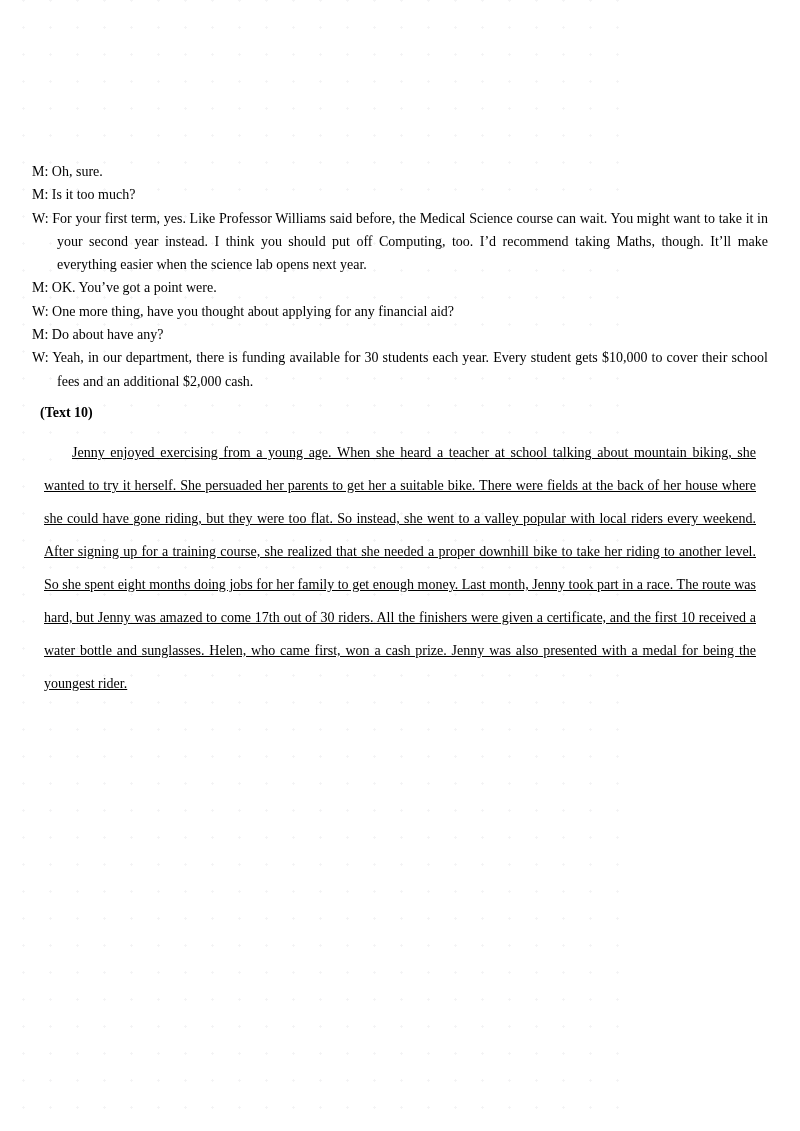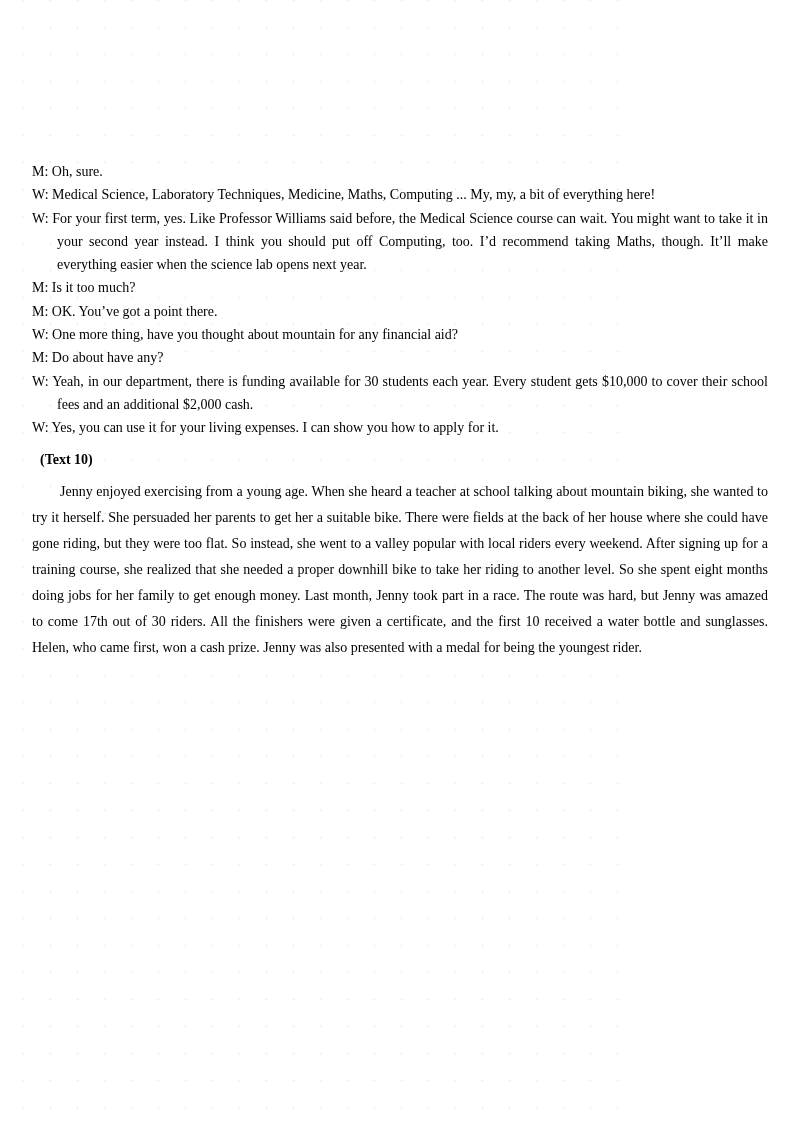--- a/index.html
+++ b/index.html
@@ -40,43 +40,42 @@
     text-indent: -25px;
   }
   .section-heading {
     margin: 8px;
     font-size: 14px;
     line-height: 23.3px;
     font-weight: bold;
     text-align: left;
   }
   .passage {
-    margin: 0;
+    margin: 12px;
     font-size: 14px;
-    line-height: 26px;
+    line-height: 33px;
     text-align: justify;
     text-indent: 28px;
+    text-decoration: underline;
   }
 </style>
 </head>
 <body>
 
 <div class="page">
   <div class="content">
 
     <div>
       <p class="dialogue-line">M: Oh, sure.</p>
-      <p class="dialogue-line">W: Medical Science, Laboratory Techniques, Medicine, Maths, Computing ... My, my, a bit of everything here!</p>
+      <p class="dialogue-line">M: Is it too much?</p>
       <p class="dialogue-line">W: For your first term, yes. Like Professor Williams said before, the Medical Science course can wait. You might want to take it in your second year instead. I think you should put off Computing, too. I’d recommend taking Maths, though. It’ll make everything easier when the science lab opens next year.</p>
-      <p class="dialogue-line">M: Is it too much?</p>
-      <p class="dialogue-line">M: OK. You’ve got a point there.</p>
-      <p class="dialogue-line">W: One more thing, have you thought about mountain for any financial aid?</p>
+      <p class="dialogue-line">M: OK. You’ve got a point were.</p>
+      <p class="dialogue-line">W: One more thing, have you thought about applying for any financial aid?</p>
       <p class="dialogue-line">M: Do about have any?</p>
       <p class="dialogue-line">W: Yeah, in our department, there is funding available for 30 students each year. Every student gets $10,000 to cover their school fees and an additional $2,000 cash.</p>
-      <p class="dialogue-line">W: Yes, you can use it for your living expenses. I can show you how to apply for it.</p>
     </div>
 
     <p class="section-heading">(Text 10)</p>
 
     <p class="passage">Jenny enjoyed exercising from a young age. When she heard a teacher at school talking about mountain biking, she wanted to try it herself. She persuaded her parents to get her a suitable bike. There were fields at the back of her house where she could have gone riding, but they were too flat. So instead, she went to a valley popular with local riders every weekend. After signing up for a training course, she realized that she needed a proper downhill bike to take her riding to another level. So she spent eight months doing jobs for her family to get enough money. Last month, Jenny took part in a race. The route was hard, but Jenny was amazed to come 17th out of 30 riders. All the finishers were given a certificate, and the first 10 received a water bottle and sunglasses. Helen, who came first, won a cash prize. Jenny was also presented with a medal for being the youngest rider.</p>
 
   </div>
 </div>
 
 </body></html>

